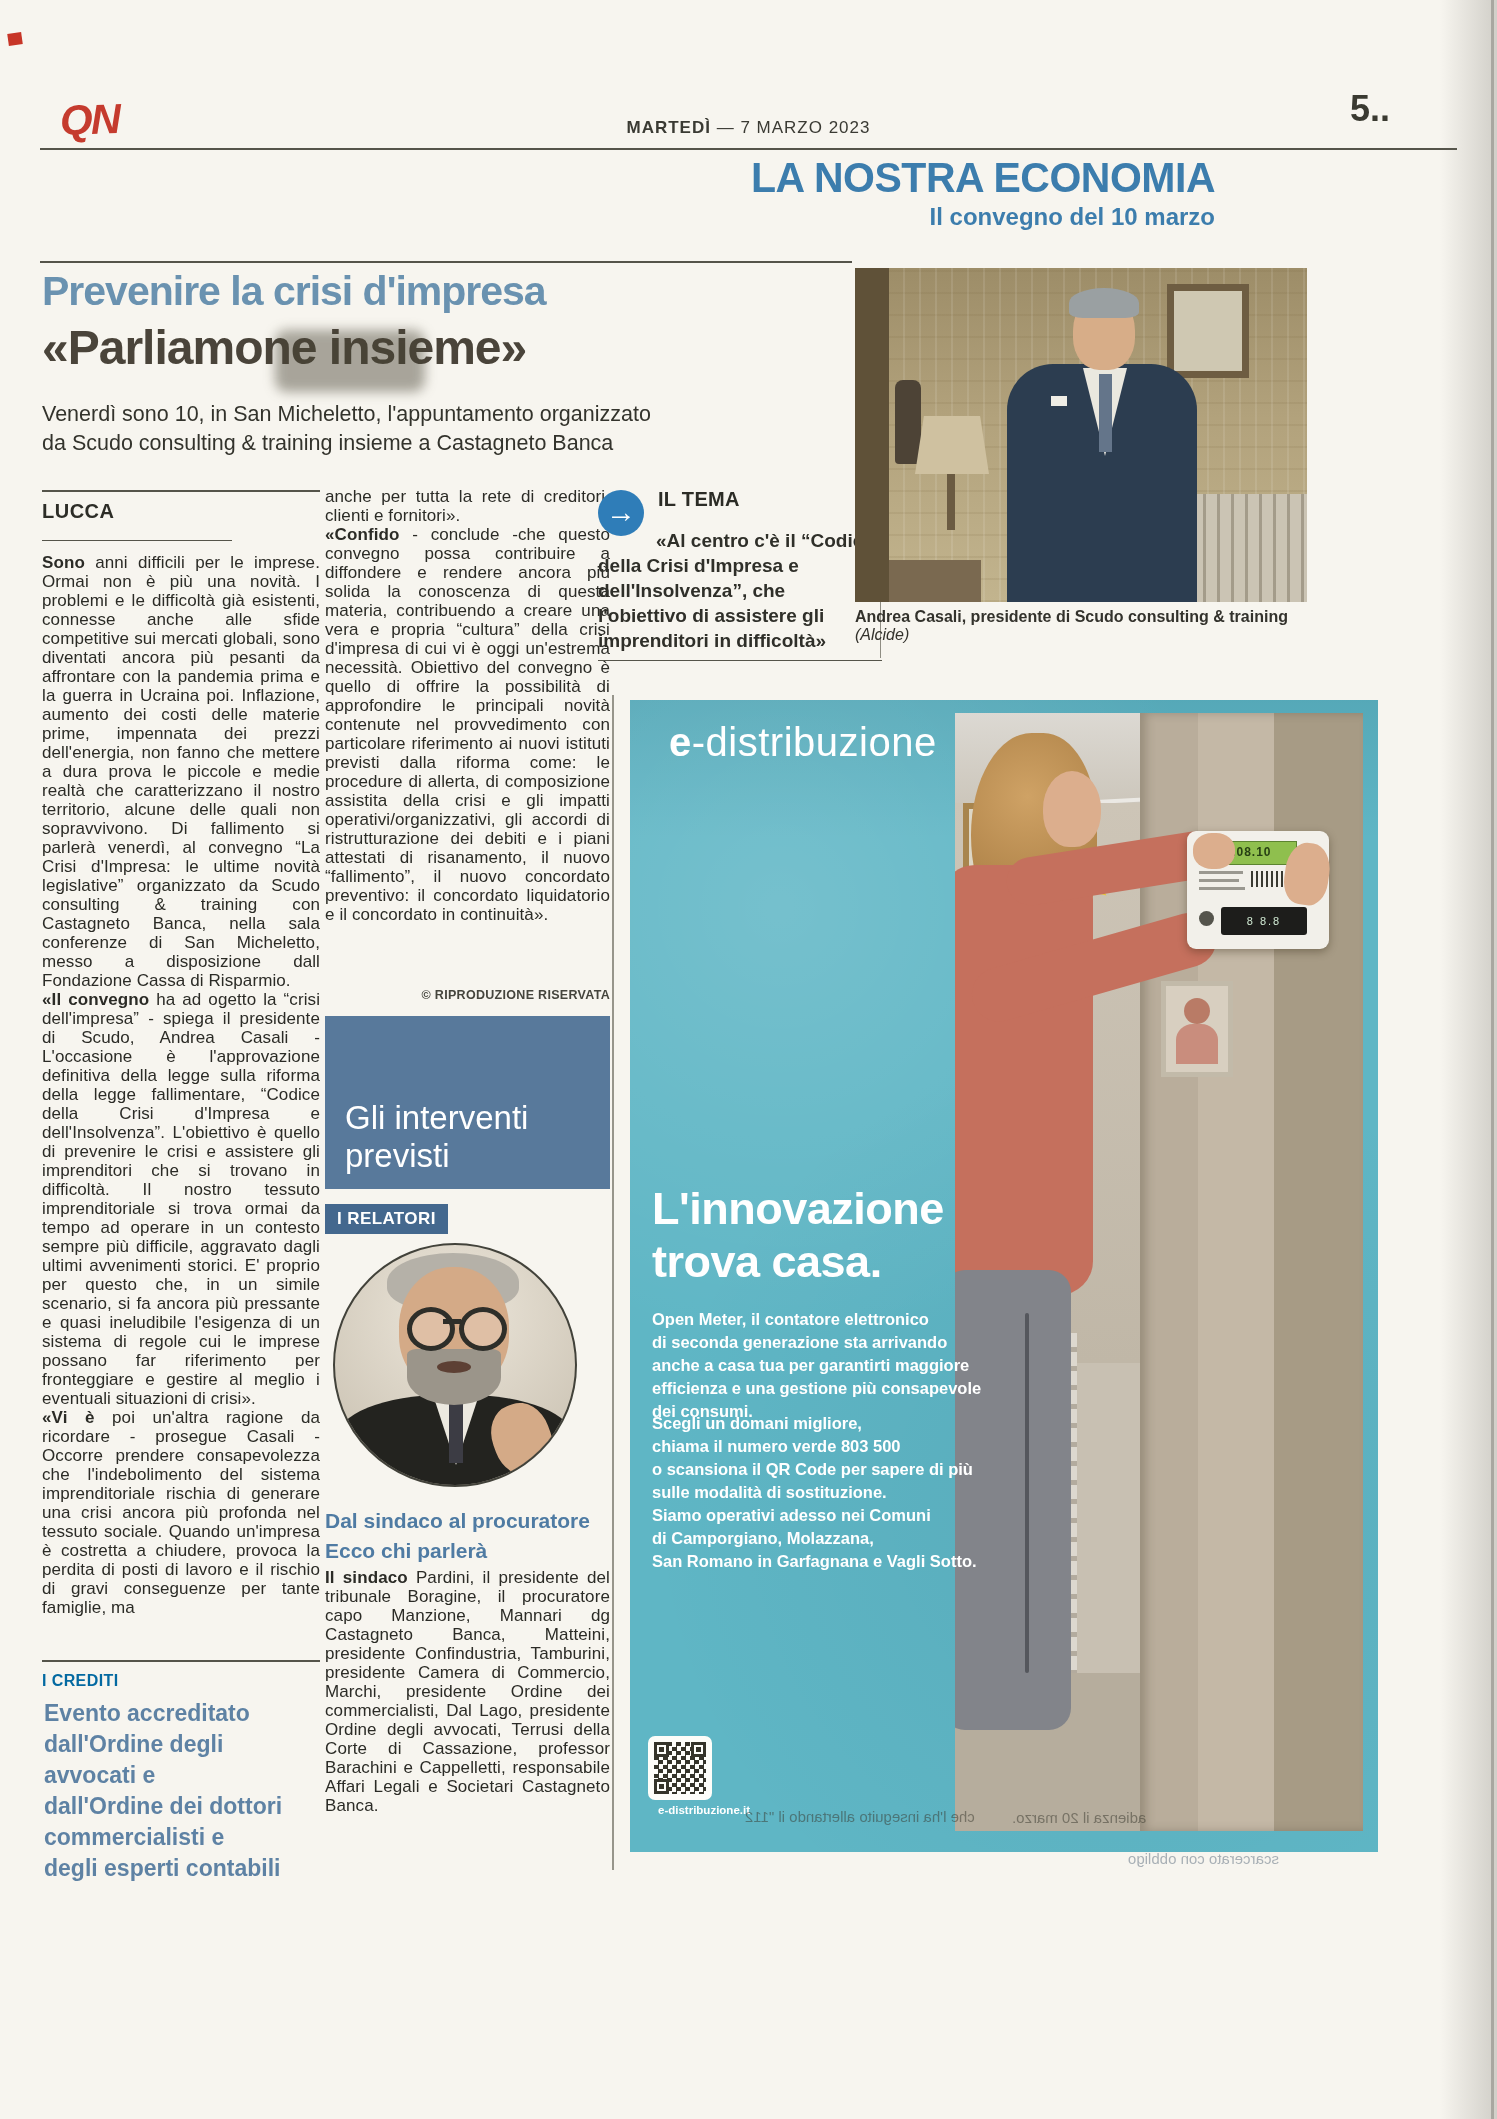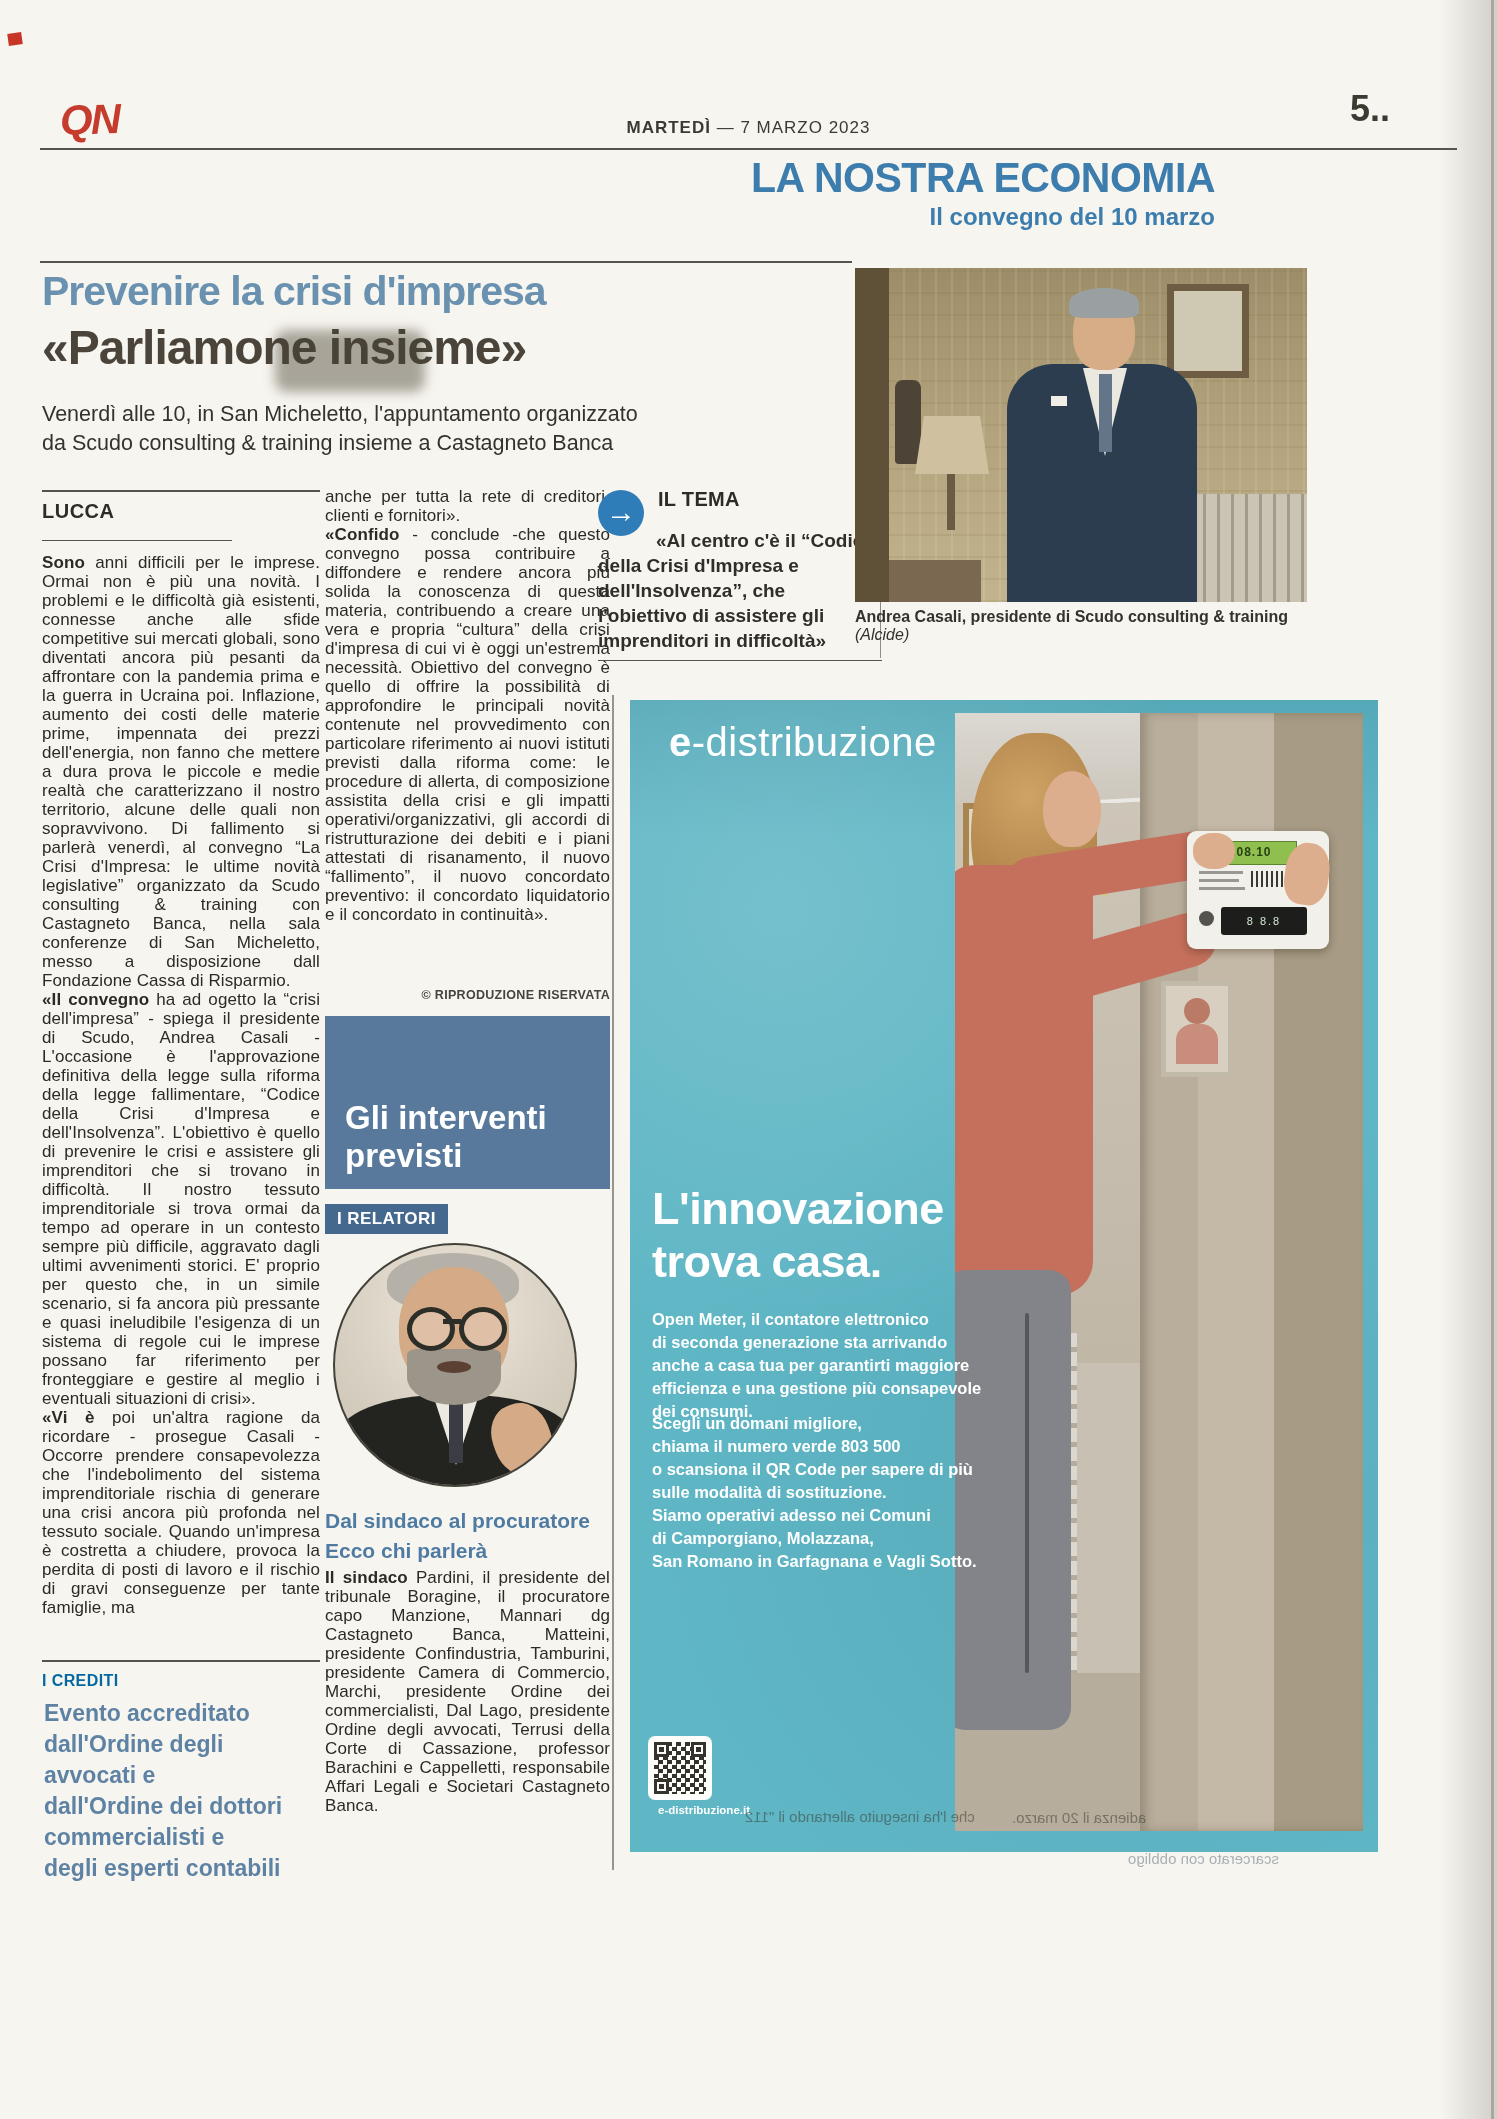--- a/index.html
+++ b/index.html
@@ -31,21 +31,21 @@
   #col1-rule-b{left:42px;top:540px;width:190px;height:1px;}
   #col1-body{left:42px;top:553px;width:278px;height:1092px;overflow:hidden;}
   #col2-body{left:325px;top:487px;width:285px;height:500px;overflow:hidden;}
   #copyright{left:325px;top:988px;width:285px;text-align:right;font-size:12.5px;font-weight:700;color:#45453d;letter-spacing:.3px;}
   
   #crediti-rule{left:42px;top:1660px;width:278px;height:2px;}
   #crediti-kicker{left:42px;top:1672px;font-size:16px;font-weight:800;color:#0369a1;letter-spacing:.4px;}
   #crediti-text{left:44px;top:1698px;width:280px;font-size:23px;line-height:31px;font-weight:800;color:#5e82a4;white-space:pre-line;}
   
   #interventi-box{left:325px;top:1016px;width:285px;height:173px;background:#58799b;}
-  #interventi-box .bt{position:absolute;left:20px;bottom:14px;color:#fff;font-size:33px;font-weight:700;line-height:38px;}
+  #interventi-box .bt{position:absolute;left:20px;bottom:14px;color:#fff;font-size:33px;font-weight:400;line-height:38px;}
   #relatori-tag{left:325px;top:1204px;background:#44688e;color:#fff;font-size:17px;font-weight:800;padding:5px 12px;letter-spacing:.4px;}
   #relatori-photo{left:333px;top:1243px;width:240px;height:240px;border-radius:50%;border:2px solid #42423a;
       background:radial-gradient(circle at 50% 28%,#ece6da,#cfc7b8 75%);overflow:hidden;}
   .rp{position:absolute;}
   #rp-hair{left:52px;top:8px;width:132px;height:58px;background:#b5b1a8;border-radius:50% 50% 40% 40%;}
   #rp-head{left:64px;top:22px;width:110px;height:124px;background:#d4aa87;border-radius:48% 48% 44% 44%;}
   #rp-lensL{left:72px;top:62px;width:38px;height:34px;border:5px solid #2e2e29;border-radius:50%;background:rgba(255,255,255,.25);}
   #rp-lensR{left:124px;top:62px;width:38px;height:34px;border:5px solid #2e2e29;border-radius:50%;background:rgba(255,255,255,.25);}
   #rp-bridge{left:108px;top:74px;width:18px;height:5px;background:#2e2e29;}
   #rp-beard{left:72px;top:104px;width:94px;height:56px;background:#9b958a;border-radius:10% 10% 50% 50%;}
@@ -163,21 +163,21 @@
   <div class="abs" id="pagenum">5..</div>
   <div class="rule" style="left:40px;top:148px;width:1417px;height:2px;"></div>
 
   <div class="abs" id="section-title">LA NOSTRA ECONOMIA</div>
   <div class="abs" id="section-subtitle">Il convegno del 10 marzo</div>
 
   <div class="rule" style="left:40px;top:261px;width:812px;height:2px;"></div>
   <div class="abs" id="title1">Prevenire la crisi d'impresa</div>
   <div class="abs" id="title2">«Parliamone insieme»</div>
   <div class="abs" id="standfirst">
-    <div>Venerdì alle 10, in San Micheletto, l'appuntamento organizzato</div>
+    <div>Venerdì sono 10, in San Micheletto, l'appuntamento organizzato</div>
     <div>da Scudo consulting &amp; training insieme a Castagneto Banca</div>
   </div>
   <div class="abs" id="bleed-blob"></div>
 
   <div class="rule" id="col1-rule-a"></div>
   <div class="abs" id="kicker">LUCCA</div>
   <div class="rule" id="col1-rule-b"></div>
   <div class="abs bodytext" id="col1-body">
     <p><span class="lead">Sono</span><span> anni difficili per le imprese. Ormai non è più una novità. I problemi e le difficoltà già esistenti, connesse anche alle sfide competitive sui mercati globali, sono diventati ancora più pesanti da affrontare con la pandemia prima e la guerra in Ucraina poi. Inflazione, aumento dei costi delle materie prime, impennata dei prezzi dell'energia, non fanno che mettere a dura prova le piccole e medie realtà che caratterizzano il nostro territorio, alcune delle quali non sopravvivono. Di fallimento si parlerà venerdì, al convegno “La Crisi d'Impresa: le ultime novità legislative” organizzato da Scudo consulting &amp; training con Castagneto Banca, nella sala conferenze di San Micheletto, messo a disposizione dall Fondazione Cassa di Risparmio.</span></p>
     <p><span class="lead">«Il convegno</span><span> ha ad ogetto la “crisi dell'impresa” - spiega il presidente di Scudo, Andrea Casali - L'occasione è l'approvazione definitiva della legge sulla riforma della legge fallimentare, “Codice della Crisi d'Impresa e dell'Insolvenza”. L'obiettivo è quello di prevenire le crisi e assistere gli imprenditori che si trovano in difficoltà. Il nostro tessuto imprenditoriale si trova ormai da tempo ad operare in un contesto sempre più difficile, aggravato dagli ultimi avvenimenti storici. E' proprio per questo che, in un simile scenario, si fa ancora più pressante e quasi ineludibile l'esigenza di un sistema di regole cui le imprese possano far riferimento per fronteggiare e gestire al meglio i eventuali situazioni di crisi».</span></p>

